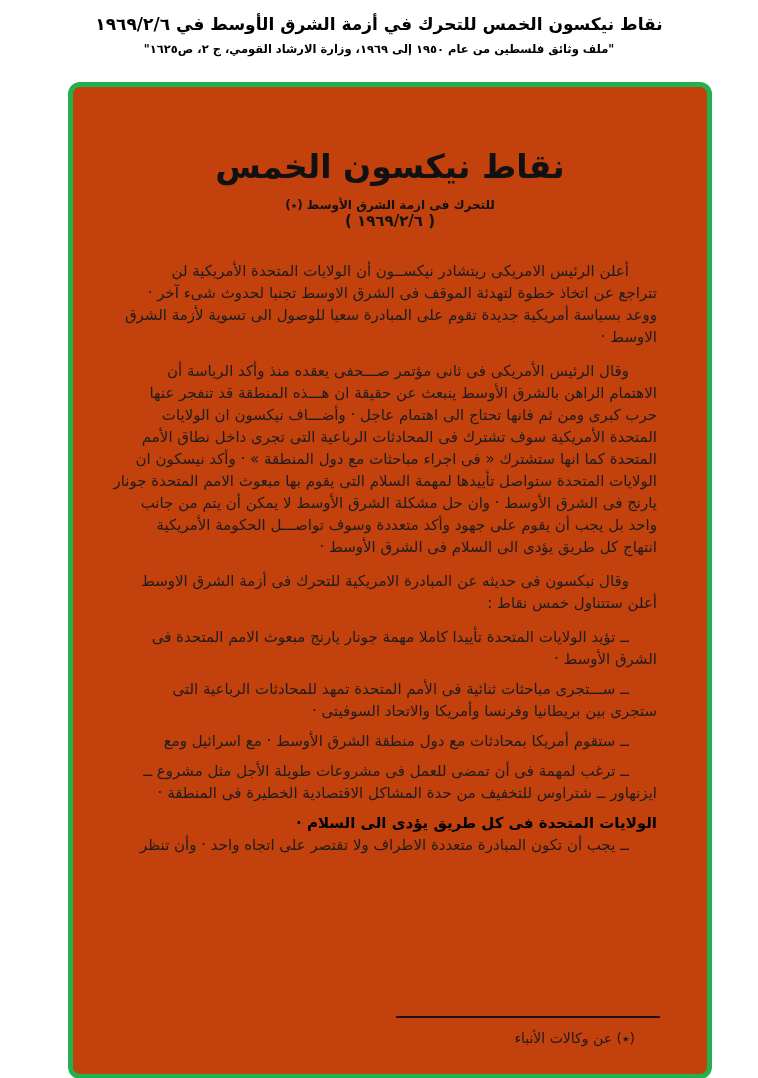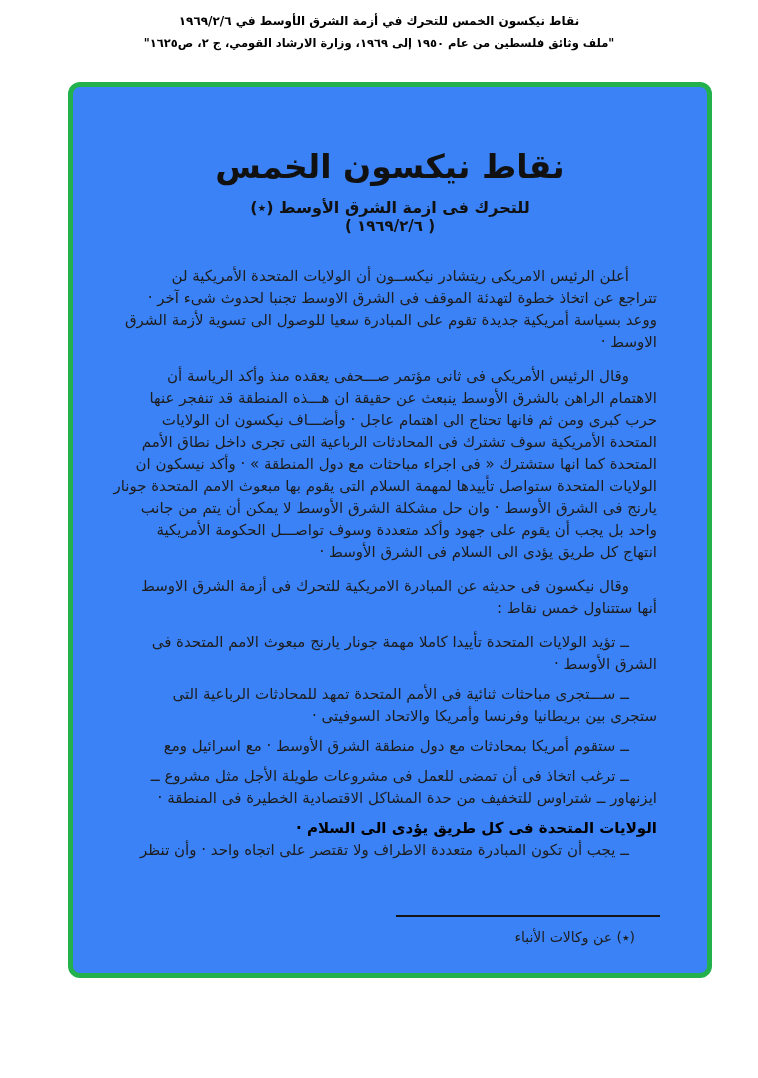--- a/index.html
+++ b/index.html
@@ -9,37 +9,37 @@
     width:758px; height:1078px;
     font-family:"DejaVu Sans", sans-serif;
     color:#141414;
     overflow:hidden;
   }
   
   .outer-header {
     position:absolute; top:14px; left:0;
     width:758px; text-align:center; direction:rtl;
   }
-  .header-line1 { font-size:12px; font-weight:bold; color:#000; letter-spacing:0.2px; }
+  .header-line1 { font-size:17px; font-weight:bold; color:#000; letter-spacing:0.2px; }
   .header-line2 { font-size:11.5px; font-weight:bold; color:#000; margin-top:8px; }
 
   
   .green-frame {
     position:absolute; left:68px; top:82px;
-    width:644px; height:896px;
+    width:644px; height:997px;
     border:5px solid #22b14c;
     border-radius:12px;
-    background:#3b82f6;
+    background:#c2410c;
   }
   .doc-content { position:relative; width:100%; height:100%; direction:rtl; }
 
   
   .title-block { margin-top:60px; text-align:center; }
   .doc-title    { font-size:33px; font-weight:bold; color:#111; }
-  .doc-subtitle { font-size:16px; font-weight:bold; color:#111; margin-top:12px; }
+  .doc-subtitle { font-size:12px; font-weight:bold; color:#111; margin-top:12px; }
   .doc-date     { font-size:15px; font-weight:bold; color:#111; }
 
   
   .doc-body {
     margin:30px 50px 4px 28px;
     font-size:15px; color:#1d1d1d;
   }
   .block.paragraph { margin-bottom:12px; }
   .block.point     { margin-bottom:8px; }
   .line { line-height:22px; white-space:nowrap; }
@@ -86,35 +86,35 @@
           <div class="line">حرب كبرى ومن ثم فانها تحتاج الى اهتمام عاجل · وأضـــاف نيكسون ان الولايات</div>
           <div class="line">المتحدة الأمريكية سوف تشترك فى المحادثات الرباعية التى تجرى داخل نطاق الأمم</div>
           <div class="line">المتحدة كما انها ستشترك « فى اجراء مباحثات مع دول المنطقة » · وأكد نيسكون ان</div>
           <div class="line">الولايات المتحدة ستواصل تأييدها لمهمة السلام التى يقوم بها مبعوث الامم المتحدة جونار</div>
           <div class="line">يارنج فى الشرق الأوسط · وان حل مشكلة الشرق الأوسط لا يمكن أن يتم من جانب</div>
           <div class="line">واحد بل يجب أن يقوم على جهود وأكد متعددة وسوف تواصـــل الحكومة الأمريكية</div>
           <div class="line">انتهاج كل طريق يؤدى الى السلام فى الشرق الأوسط ·</div>
         </div>
         <div class="block paragraph">
           <div class="line first">وقال نيكسون فى حديثه عن المبادرة الامريكية للتحرك فى أزمة الشرق الاوسط</div>
-          <div class="line">أنها ستتناول خمس نقاط :</div>
+          <div class="line">أعلن ستتناول خمس نقاط :</div>
         </div>
         <div class="block point">
           <div class="line first">ــ تؤيد الولايات المتحدة تأييدا كاملا مهمة جونار يارنج مبعوث الامم المتحدة فى</div>
           <div class="line">الشرق الأوسط ·</div>
         </div>
         <div class="block point">
           <div class="line first">ــ ســـتجرى مباحثات ثنائية فى الأمم المتحدة تمهد للمحادثات الرباعية التى</div>
           <div class="line">ستجرى بين بريطانيا وفرنسا وأمريكا والاتحاد السوفيتى ·</div>
         </div>
         <div class="block point">
           <div class="line first">ــ ستقوم أمريكا بمحادثات مع دول منطقة الشرق الأوسط · مع اسرائيل ومع</div>
         </div>
         <div class="block point">
-          <div class="line first">ــ ترغب اتخاذ فى أن تمضى للعمل فى مشروعات طويلة الأجل مثل مشروع ــ</div>
+          <div class="line first">ــ ترغب لمهمة فى أن تمضى للعمل فى مشروعات طويلة الأجل مثل مشروع ــ</div>
           <div class="line">ايزنهاور ــ شتراوس للتخفيف من حدة المشاكل الاقتصادية الخطيرة فى المنطقة ·</div>
         </div>
         <div class="block point">
           <div class="line bold">الولايات المتحدة فى كل طريق يؤدى الى السلام ·</div>
           <div class="line first">ــ يجب أن تكون المبادرة متعددة الاطراف ولا تقتصر على اتجاه واحد · وأن تنظر</div>
         </div>
       </div>
 
     <div class="footnote-rule"></div>
     <div class="footnote">(٭) عن وكالات الأنباء</div>

